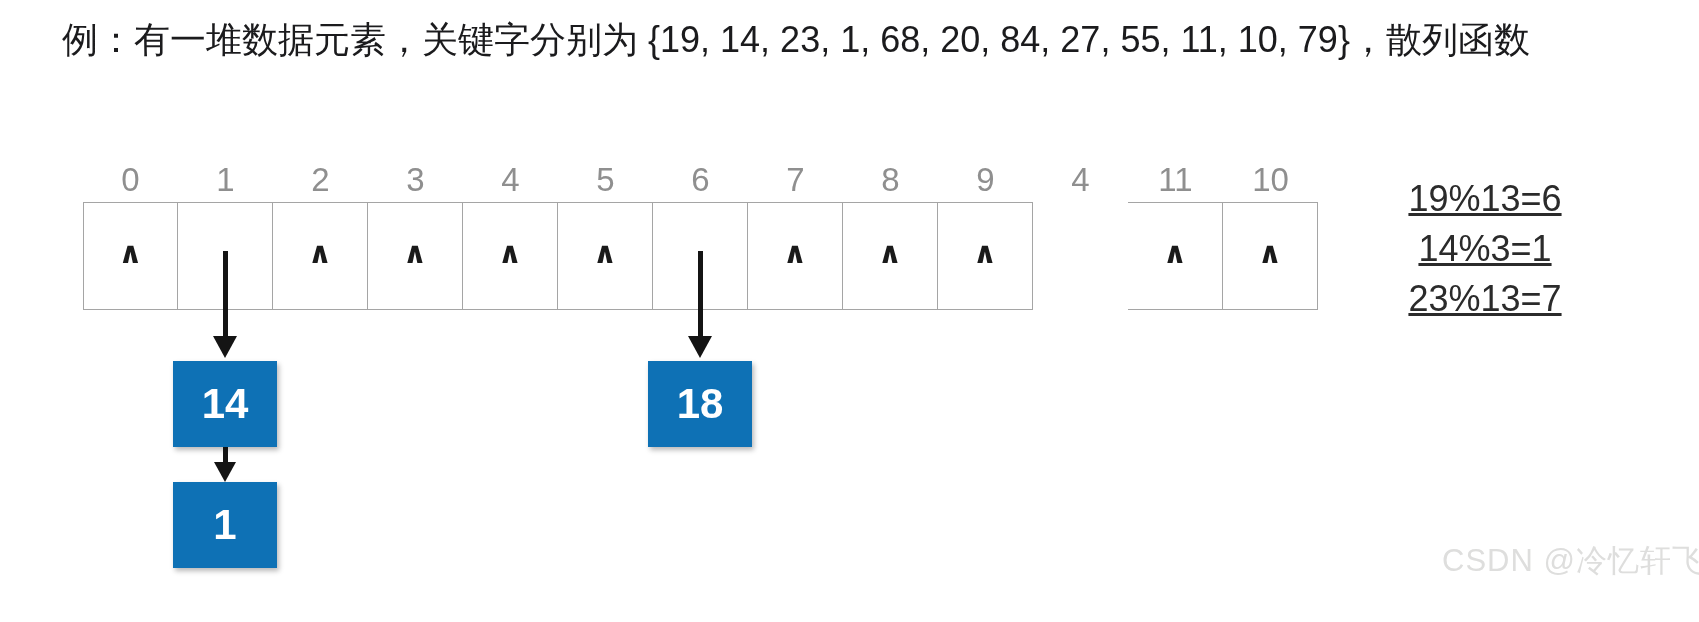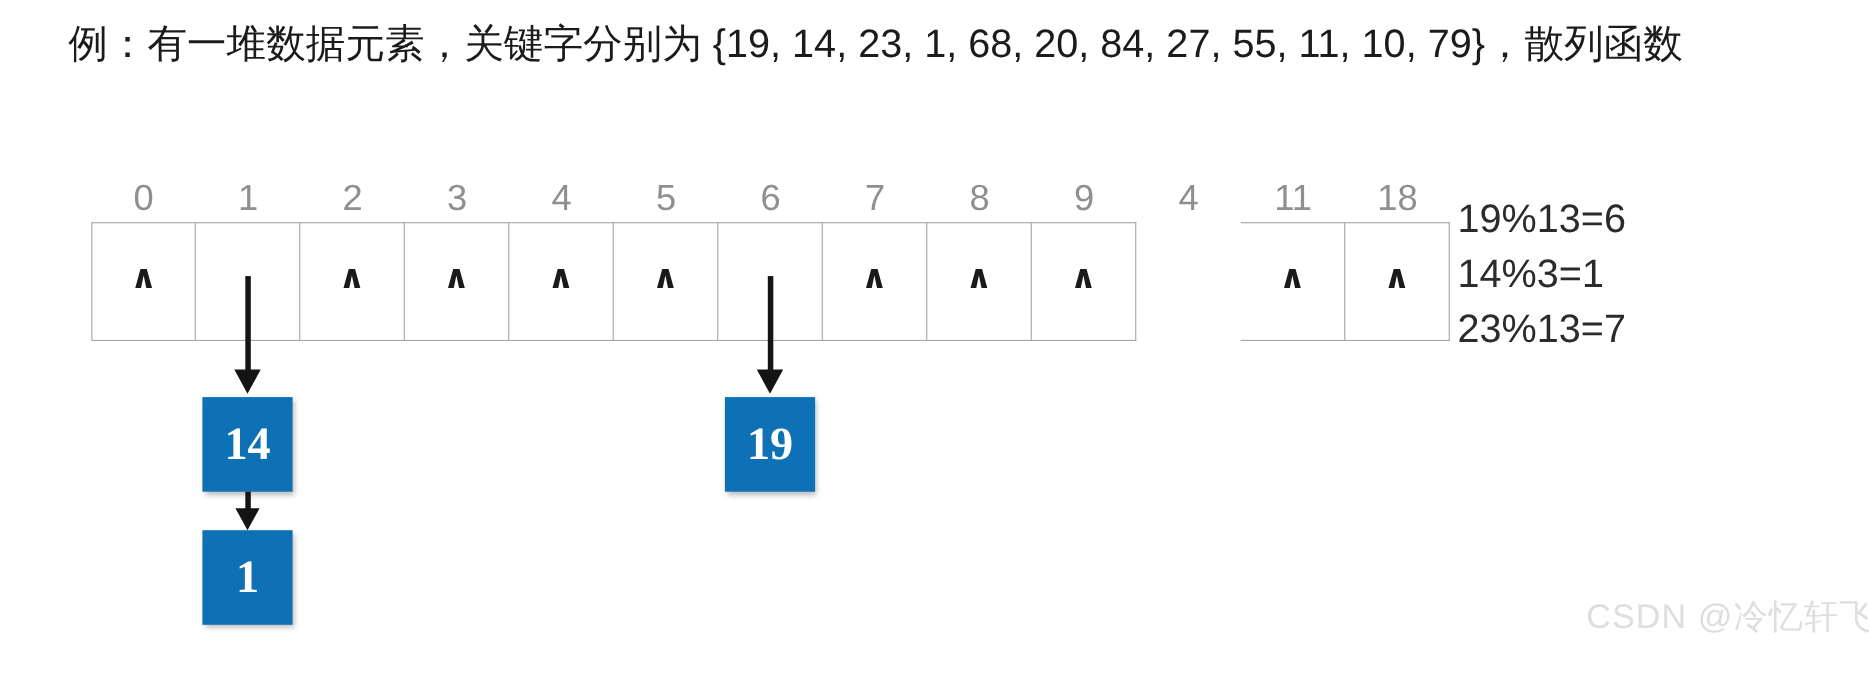--- a/index.html
+++ b/index.html
@@ -30,31 +30,30 @@
     width:0;height:0;margin-top:-1px;
     border-left:12px solid transparent;border-right:12px solid transparent;
     border-top:22px solid #141414;
   }
   
   .chain{
     position:absolute;left:50%;top:158px;transform:translateX(-50%);
     display:flex;flex-direction:column;align-items:center;z-index:2;
   }
   .node{
-    width:82px;height:86px;background:#0e71b5;color:#ffffff;
+    width:104px;height:86px;background:#0e71b5;color:#ffffff;
     font-size:42px;font-weight:700;display:flex;align-items:center;justify-content:center;
     box-shadow:2px 3px 5px rgba(0,0,0,0.28);
-    font-family:Liberation Serif, serif;
   }
   .chain-arrow{display:flex;flex-direction:column;align-items:center;}
   .chain-arrow .arrow-head{border-left:11px solid transparent;border-right:11px solid transparent;border-top:20px solid #141414;}
   
   .equations{
     position:absolute;left:1325px;top:174px;width:320px;
-    font-size:36px;line-height:50px;color:#2b2b2b;
+    text-align:center;font-size:36px;line-height:50px;color:#2b2b2b;text-decoration:underline;
   }
   
   .watermark{
     position:absolute;left:1442px;top:540px;font-size:31px;letter-spacing:1px;
     color:#dededd;text-shadow:1px 2px 1px #ffffff;white-space:nowrap;
   }
 </style>
 </head>
 <body>
 
@@ -120,21 +119,21 @@
     </div>
 
     <div class="cell-col">
       <div class="idx">6</div>
       <div class="slot">
         <div class="slot-arrow">
           <div class="arrow-line"></div>
           <div class="arrow-head"></div>
         </div>
         <div class="chain">
-          <div class="node">19</div>
+          <div class="node">18</div>
         </div>
       </div>
     </div>
 
     <div class="cell-col">
       <div class="idx">7</div>
       <div class="slot">
         <span class="caret">∧</span>
       </div>
     </div>
@@ -158,21 +157,21 @@
     </div>
 
     <div class="cell-col">
       <div class="idx">11</div>
       <div class="slot">
         <span class="caret">∧</span>
       </div>
     </div>
 
     <div class="cell-col">
-      <div class="idx">18</div>
+      <div class="idx">10</div>
       <div class="slot">
         <span class="caret">∧</span>
       </div>
     </div>
 
   </div>
 
   <div class="equations">
     <div>19%13=6</div>
     <div>14%3=1</div>

